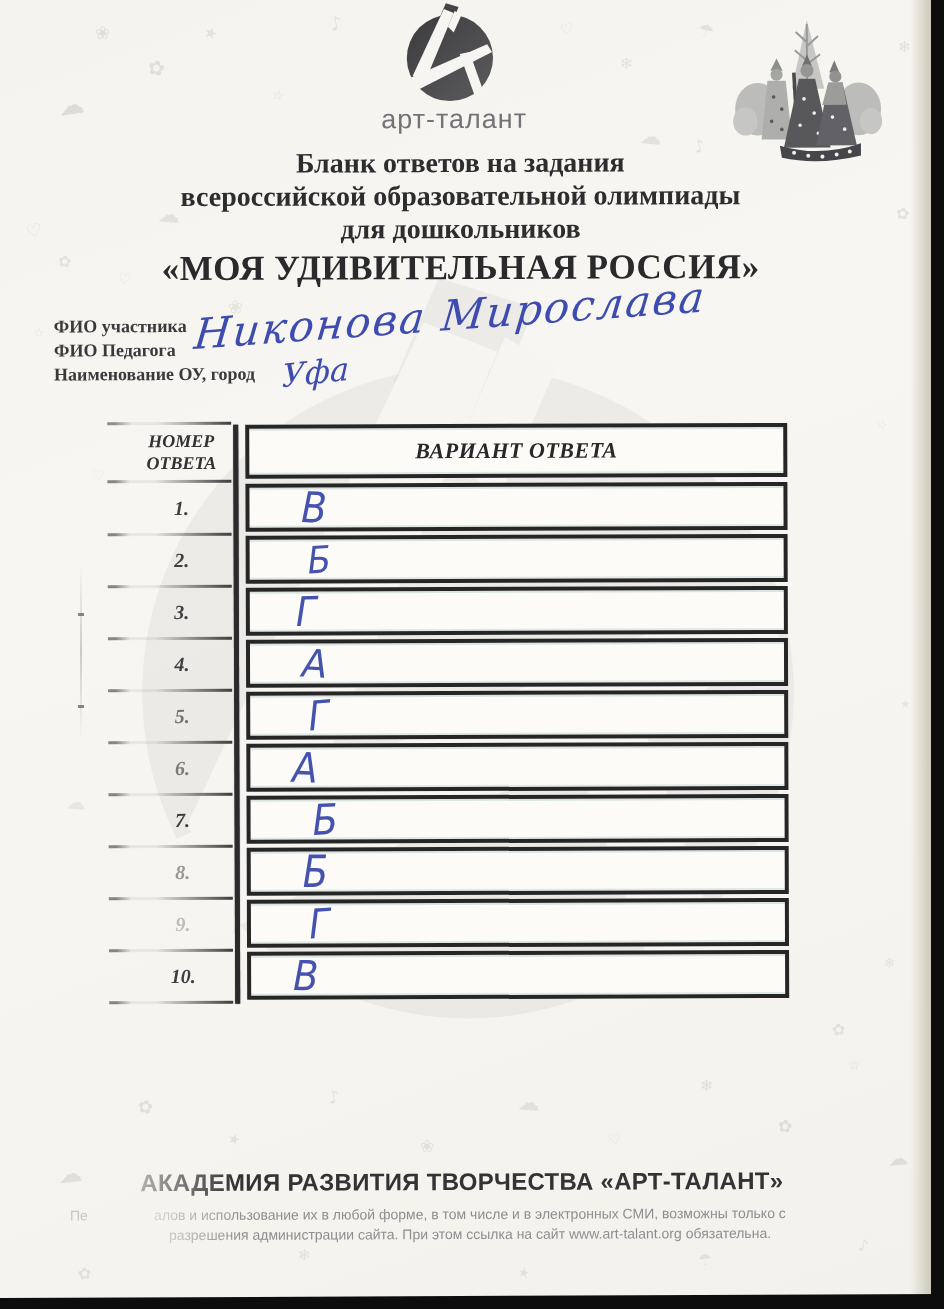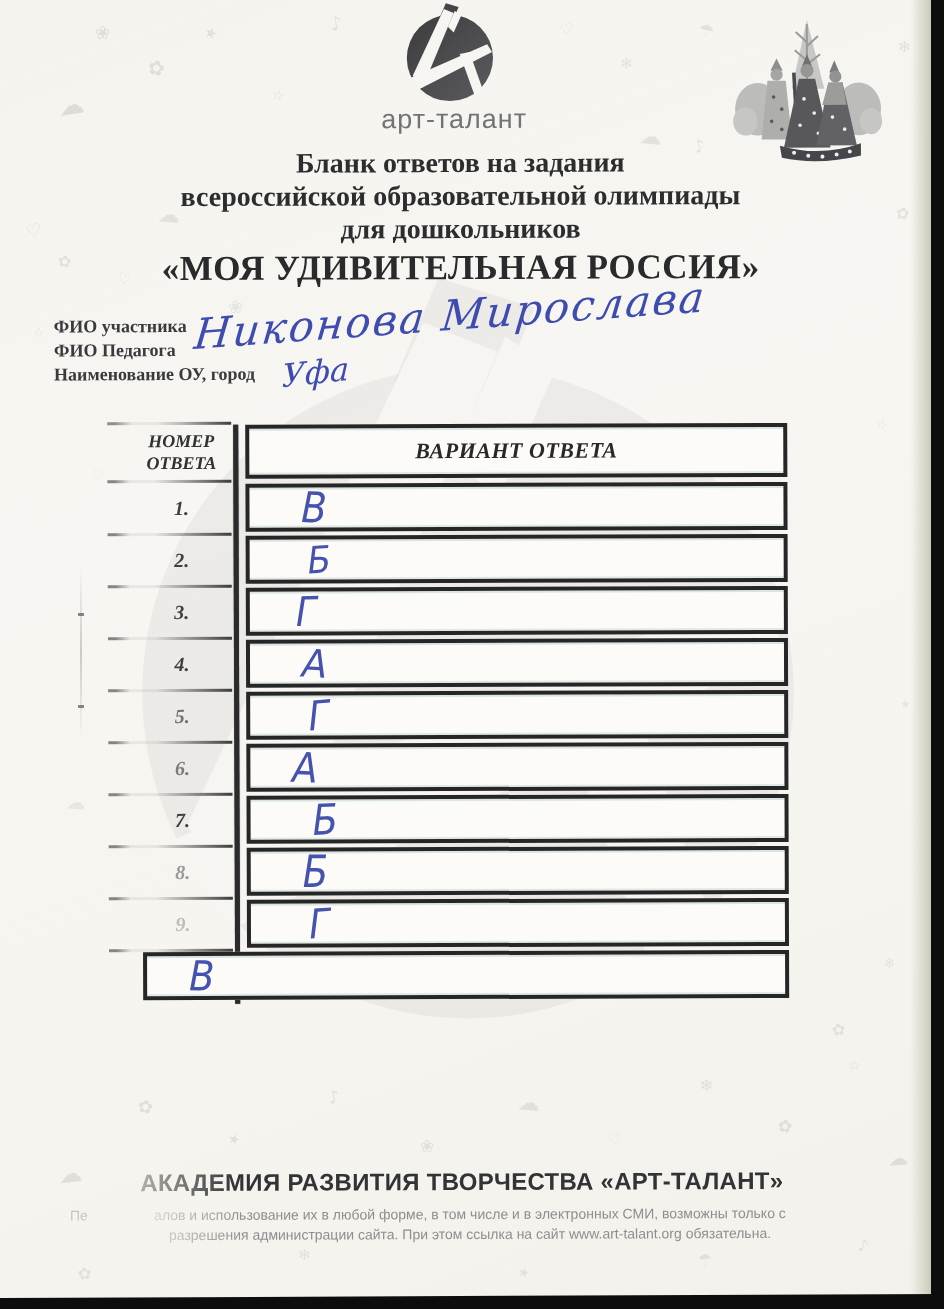--- a/index.html
+++ b/index.html
@@ -297,20 +297,23 @@
   </div>
           <div class="t-row">
     <div class="num-cell">
       <span class="num">9.</span>
     </div>
     <div class="ans-cell">
       <span class="ans">Г</span>
     </div>
   </div>
           <div class="t-row">
+    <div class="num-cell">
+      <span class="num">10.</span>
+    </div>
     <div class="ans-cell">
       <span class="ans">В</span>
     </div>
   </div>
         </div>
     </div>
 
     <div class="footer">
       <div class="f-org">АКАДЕМИЯ РАЗВИТИЯ ТВОРЧЕСТВА «АРТ-ТАЛАНТ»</div>
       <div class="f-note">алов и использование их в любой форме, в том числе и в электронных СМИ, возможны только с</div>

